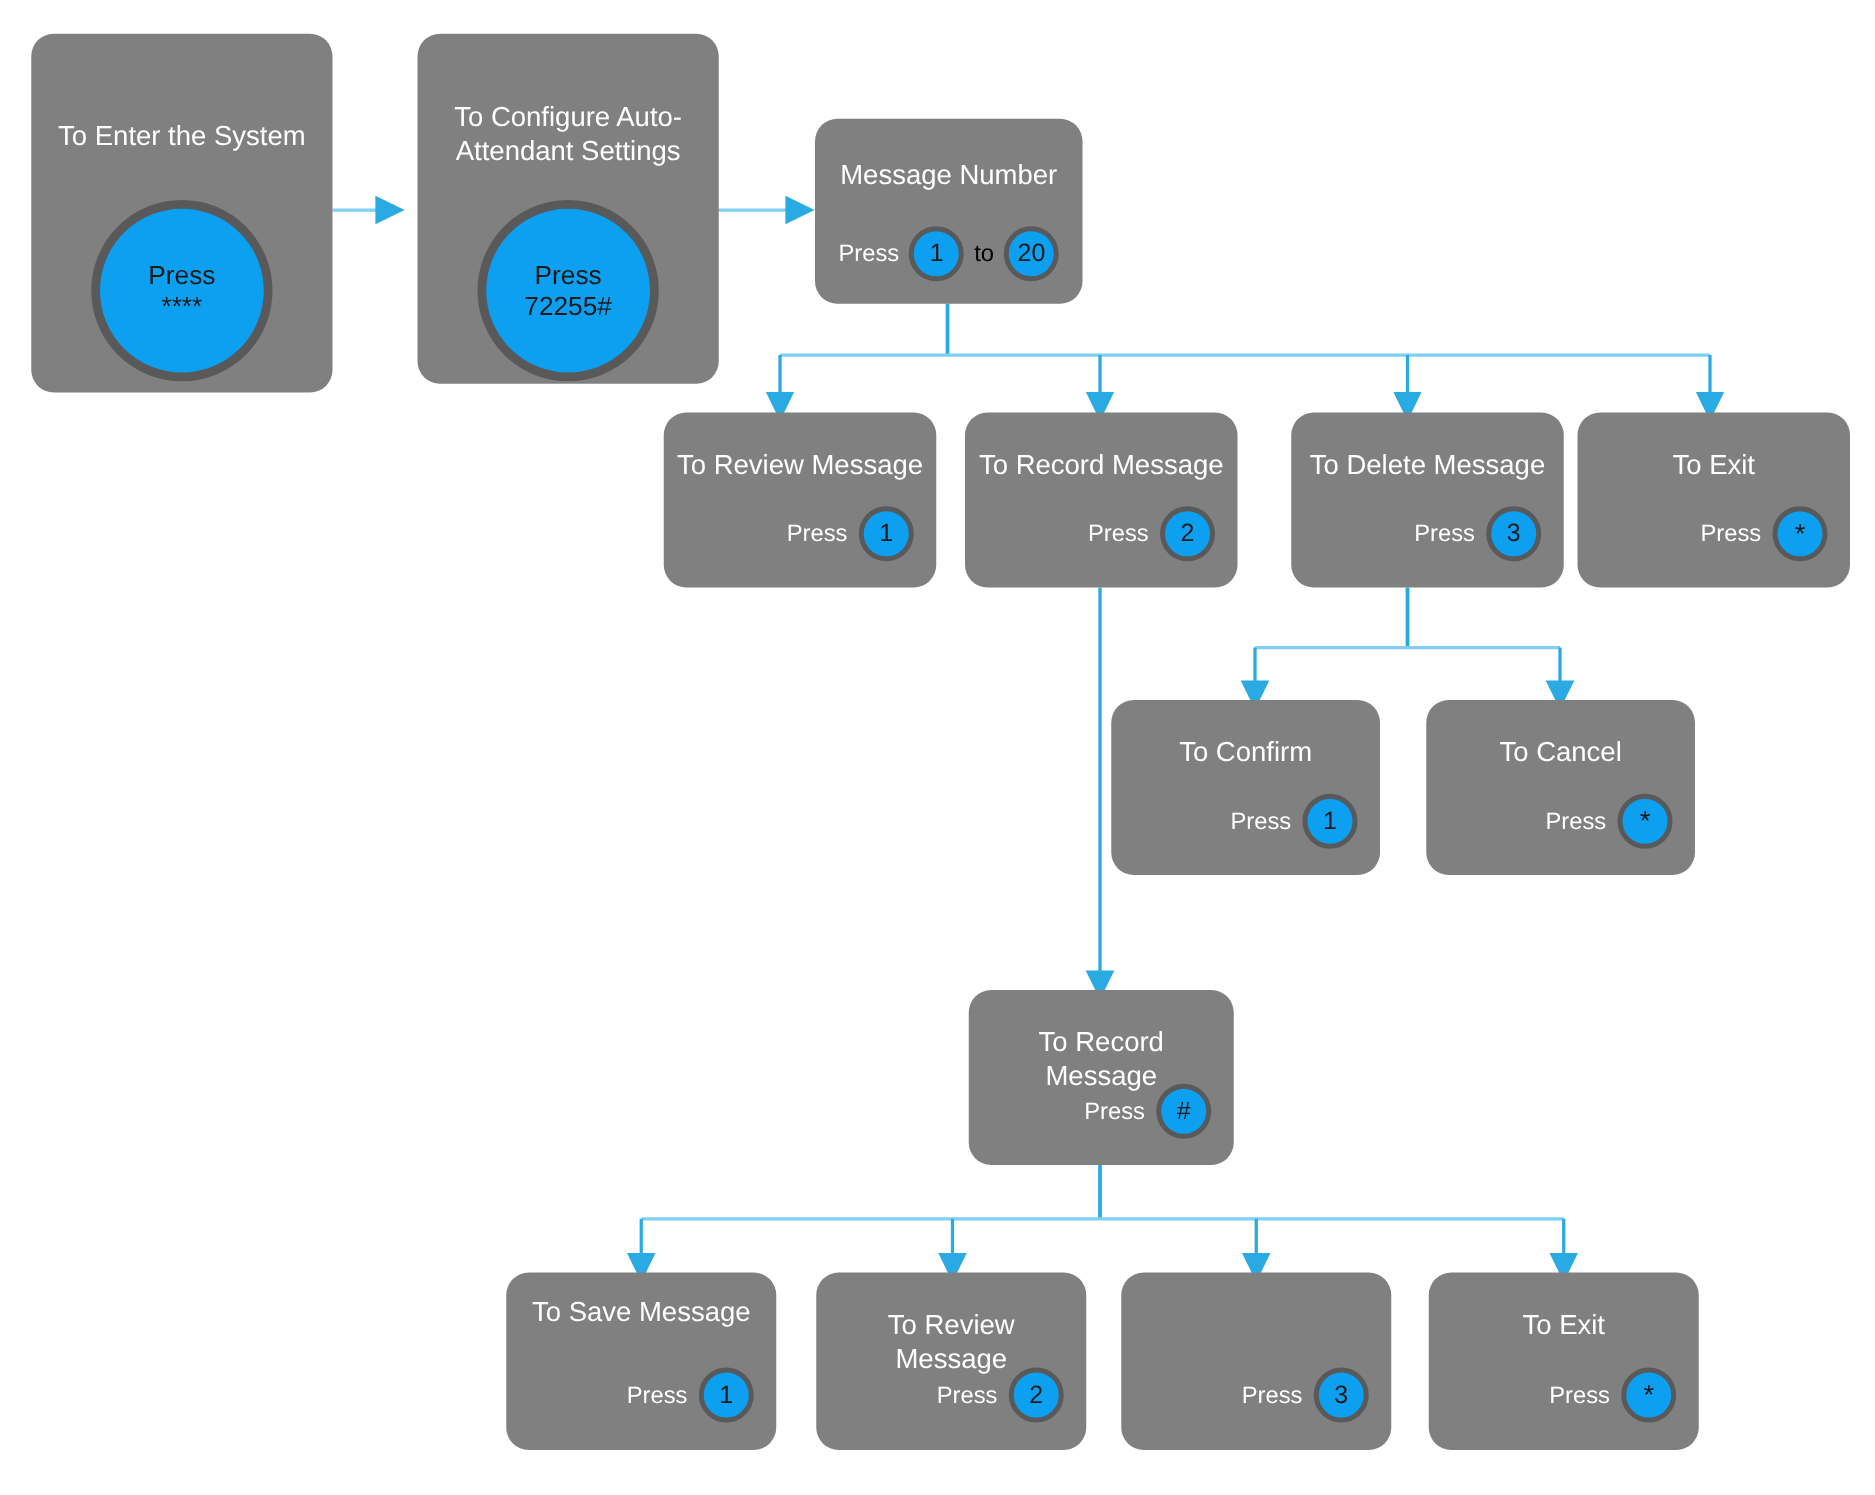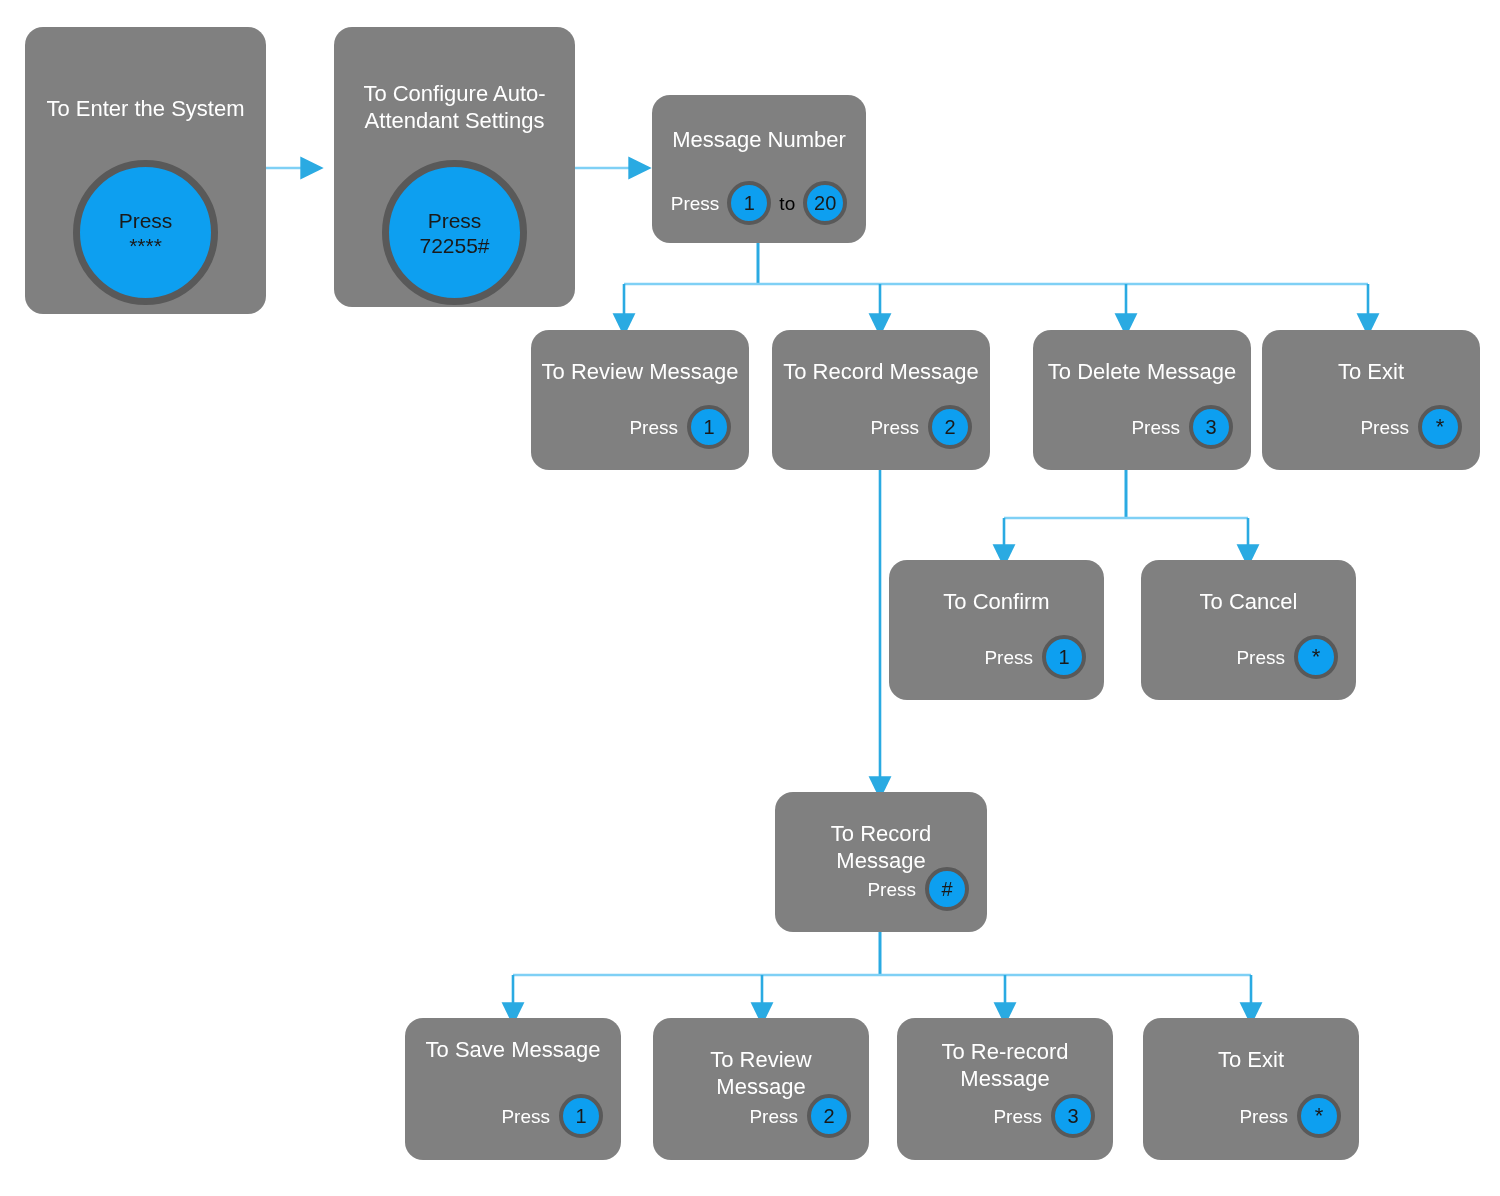--- a/index.html
+++ b/index.html
@@ -243,22 +243,20 @@
 
   <div class="node" style="left:653px; top:1018px; width:216px; height:142px;">
     <div class="title" style="top:28px;">To Review Message</div>
     <div class="pressrow" style="right:18px; top:76px; height:44px;">
       <span class="press-label">Press</span>
       <span class="key">2</span>
     </div>
   </div>
 
   <div class="node" style="left:897px; top:1018px; width:216px; height:142px;">
-    <div class="title" style="top:20px;">To Re-record
-Message</div>
     <div class="pressrow" style="right:18px; top:76px; height:44px;">
       <span class="press-label">Press</span>
       <span class="key">3</span>
     </div>
   </div>
 
   <div class="node" style="left:1143px; top:1018px; width:216px; height:142px;">
     <div class="title" style="top:28px;">To Exit</div>
     <div class="pressrow" style="right:18px; top:76px; height:44px;">
       <span class="press-label">Press</span>

